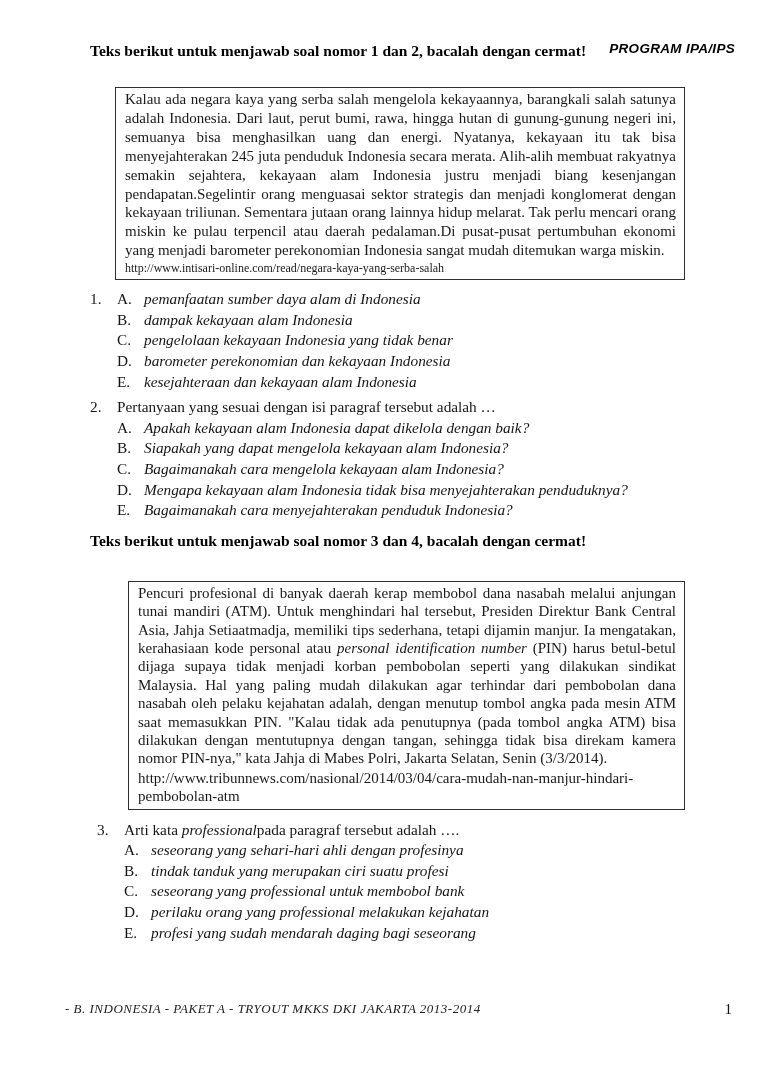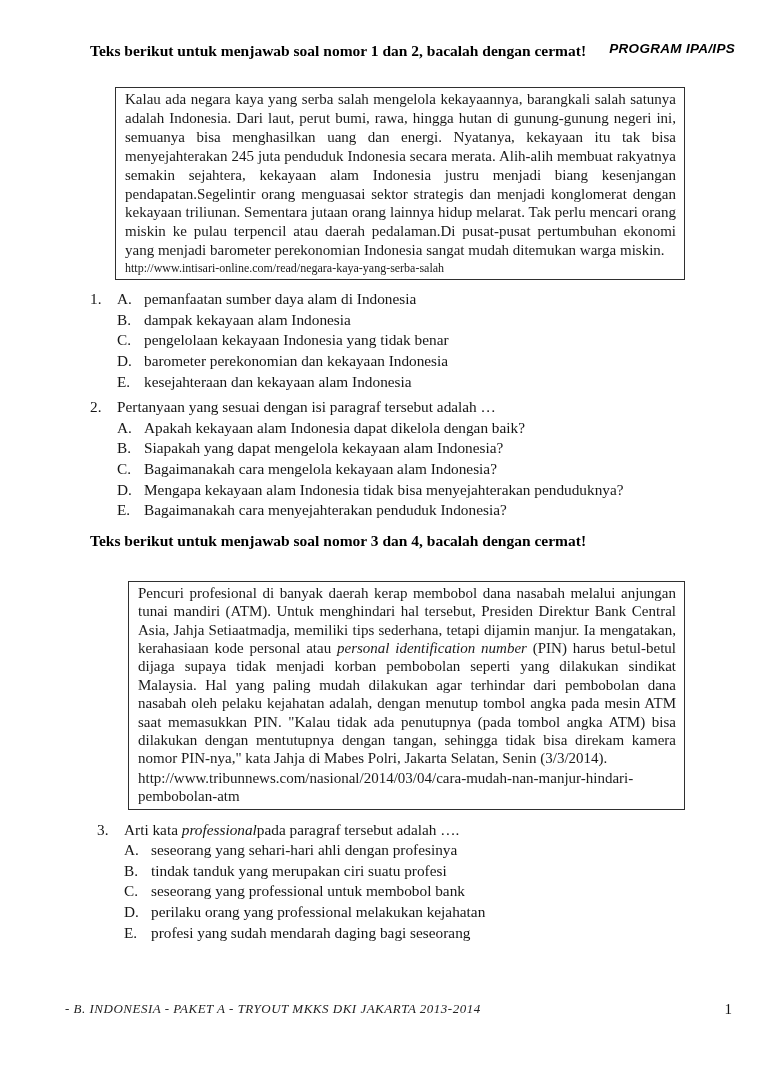--- a/index.html
+++ b/index.html
@@ -68,21 +68,21 @@
     line-height: 20.6px;
   }
   .q1 { margin-top: 9px; }
   .q2 { margin-top: 5px; }
   .q3 { margin-top: 10px; margin-left: 7px; }
   .q-num { width: 27px; flex: none; }
   .q-body { flex: 1; }
   .q-prompt em { font-style: italic; }
   .option { display: flex; }
   .opt-letter { width: 27px; flex: none; }
-  .opt-text { flex: 1; }
+  .opt-text { flex: 1; font-style: italic; }
   .footer {
     position: absolute;
     top: 1001px;
     left: 65px;
     right: 36px;
     display: flex;
     justify-content: space-between;
     align-items: flex-start;
   }
   .footer-left {

